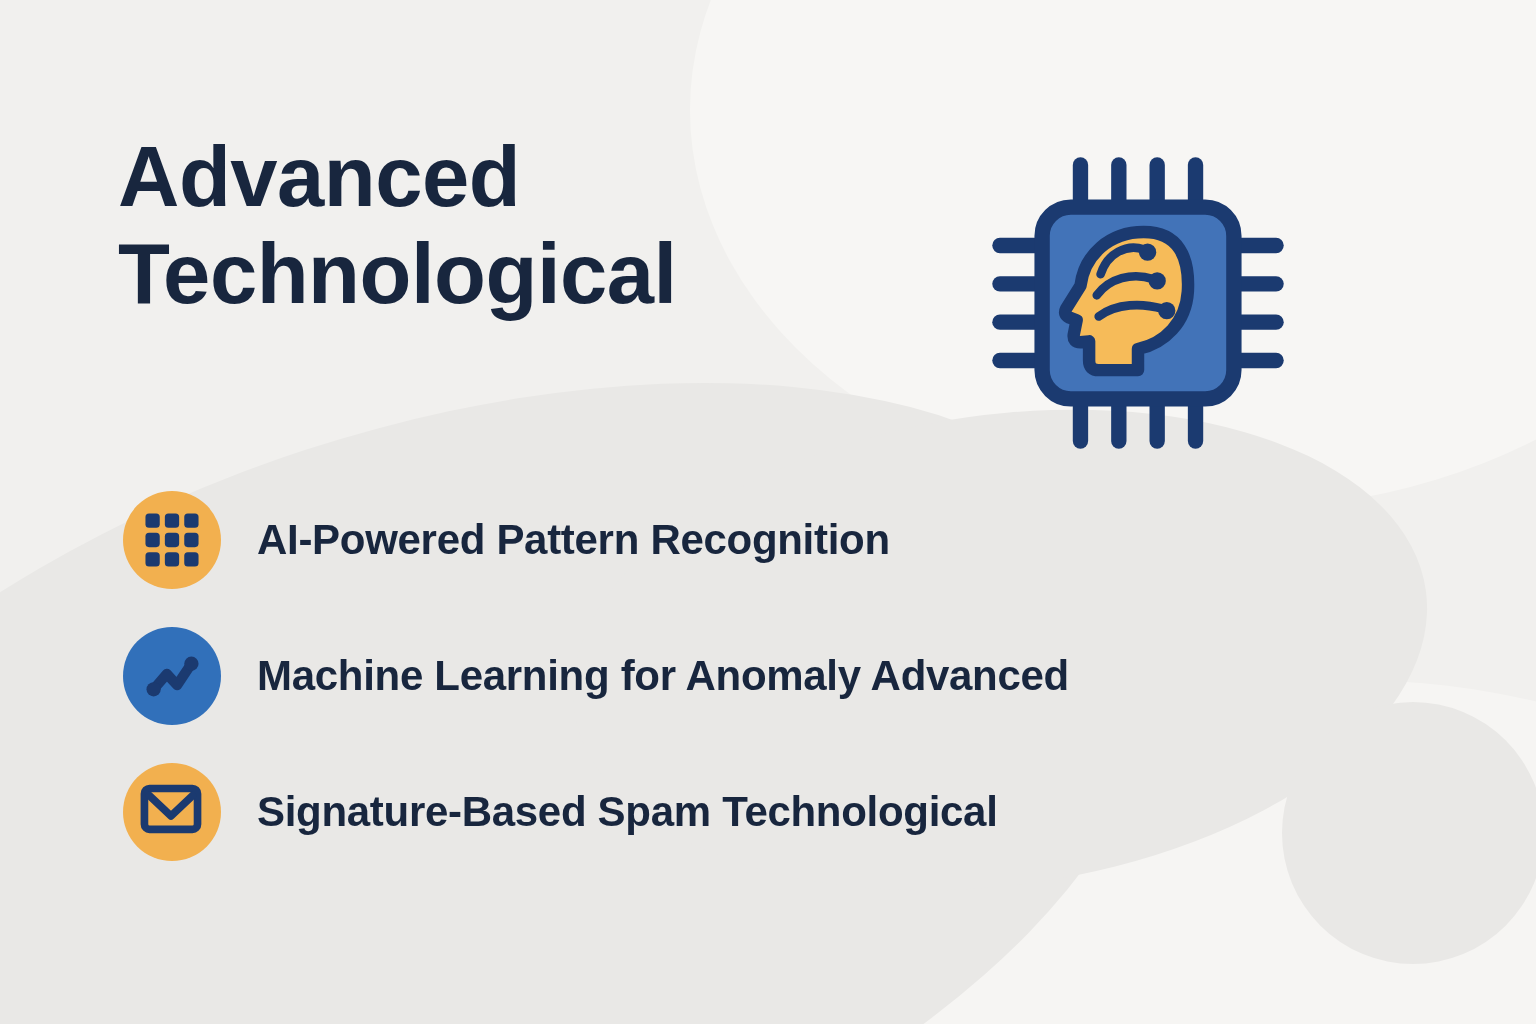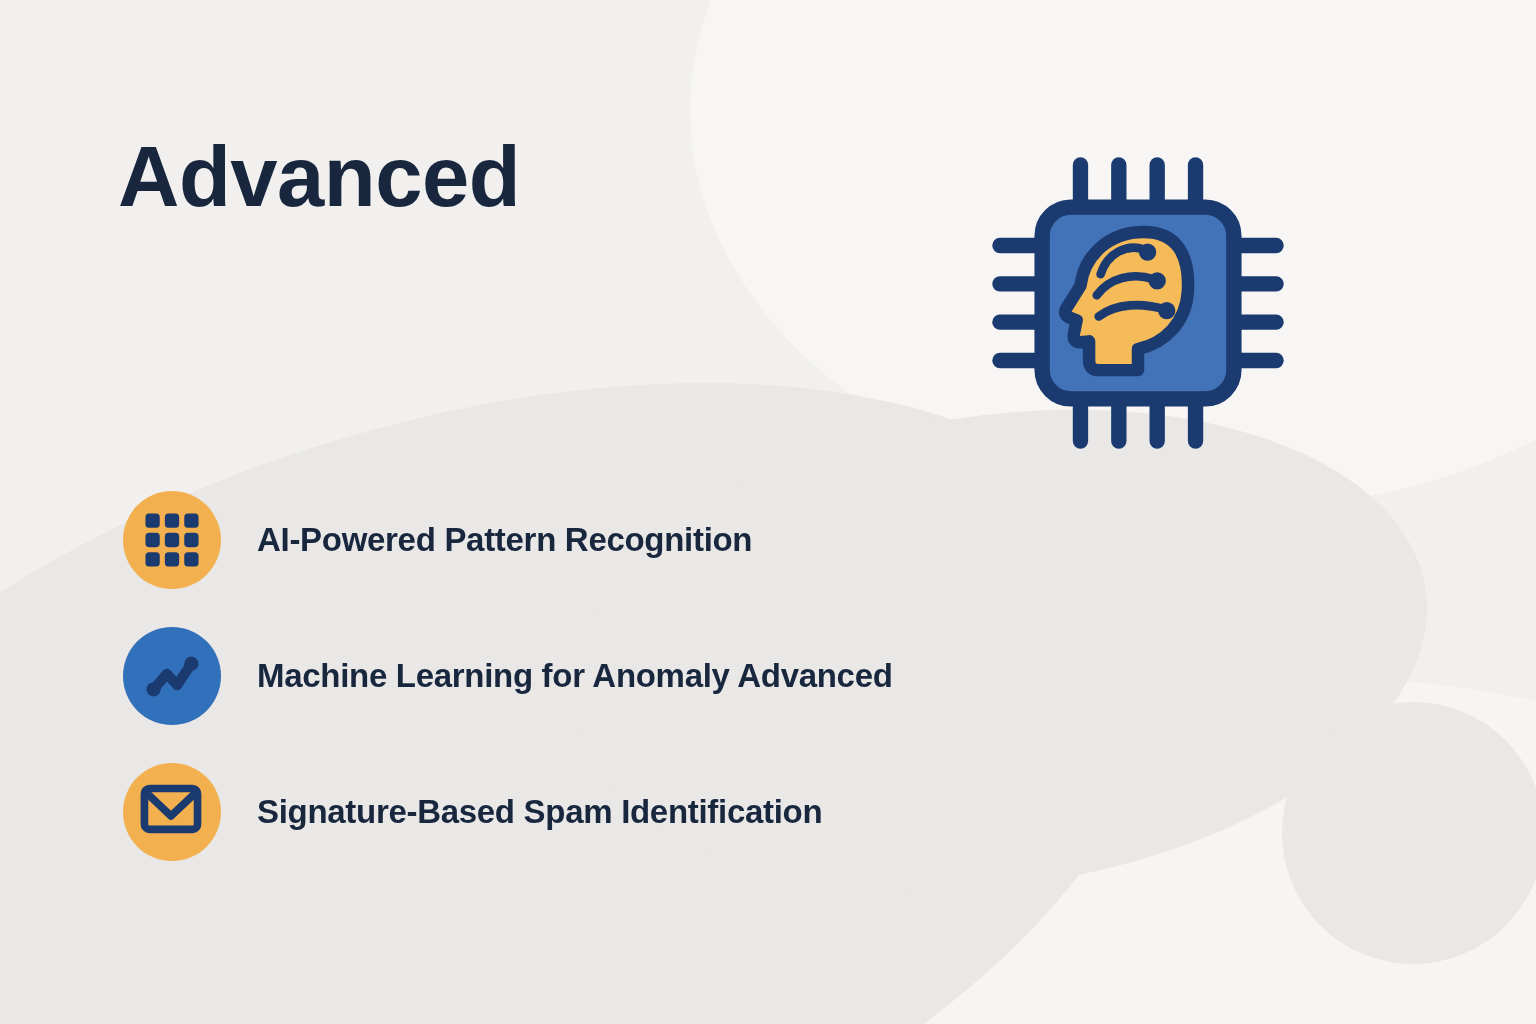--- a/index.html
+++ b/index.html
@@ -48,21 +48,21 @@
     flex:0 0 98px;
     width:98px;height:98px;
     border-radius:50%;
     display:flex;align-items:center;justify-content:center;
   }
   .badge-orange{background:#F2B04F;}
   .badge-blue{background:#3170BA;}
   .badge svg{width:98px;height:98px;display:block;}
   .bullet-label{
     margin-left:36px;
-    font-size:33px;
+    font-size:42px;
     font-weight:700;
     letter-spacing:-0.3px;
     color:#18263E;
     white-space:nowrap;
   }
 </style>
 </head>
 <body>
 
 <div class="canvas">
@@ -72,20 +72,21 @@
     <ellipse cx="1350" cy="980" rx="500" ry="300" fill="#f6f5f3"></ellipse>
     <g fill="#e9e8e6">
       <ellipse cx="430" cy="830" rx="760" ry="400" transform="rotate(-18 430 830)"></ellipse>
       <ellipse cx="1000" cy="650" rx="430" ry="235" transform="rotate(-8 1000 650)"></ellipse>
     </g>
     <circle cx="1413" cy="833" r="131" fill="#e9e8e6"></circle>
   </svg>
 
   <h1 class="title">
     <div>Advanced</div>
+    <div>Technological</div>
   </h1>
 
   <div class="chip">
     <svg viewBox="0 0 340 340">
       <g stroke="#1B3A70" stroke-width="16" stroke-linecap="round">
 
         <line x1="110" y1="26" x2="110" y2="74"></line>
         <line x1="150" y1="26" x2="150" y2="74"></line>
         <line x1="190" y1="26" x2="190" y2="74"></line>
         <line x1="230" y1="26" x2="230" y2="74"></line>
@@ -161,17 +162,17 @@
       <span class="bullet-label">Machine Learning for Anomaly Advanced</span>
     </li>
 
     <li class="bullet">
       <span class="badge badge-orange">
         <svg viewBox="0 0 96 96">
           <rect x="21" y="25" width="52" height="40" rx="5" fill="none" stroke="#1B3A70" stroke-width="7.5"></rect>
           <path d="M 26 32 L 47 52 L 68 32" fill="none" stroke="#1B3A70" stroke-width="7.5" stroke-linecap="round" stroke-linejoin="round"></path>
         </svg>
       </span>
-      <span class="bullet-label">Signature-Based Spam Identification</span>
+      <span class="bullet-label">Signature-Based Spam Technological</span>
     </li>
 
   </ul>
 </div>
 
 </body></html>

